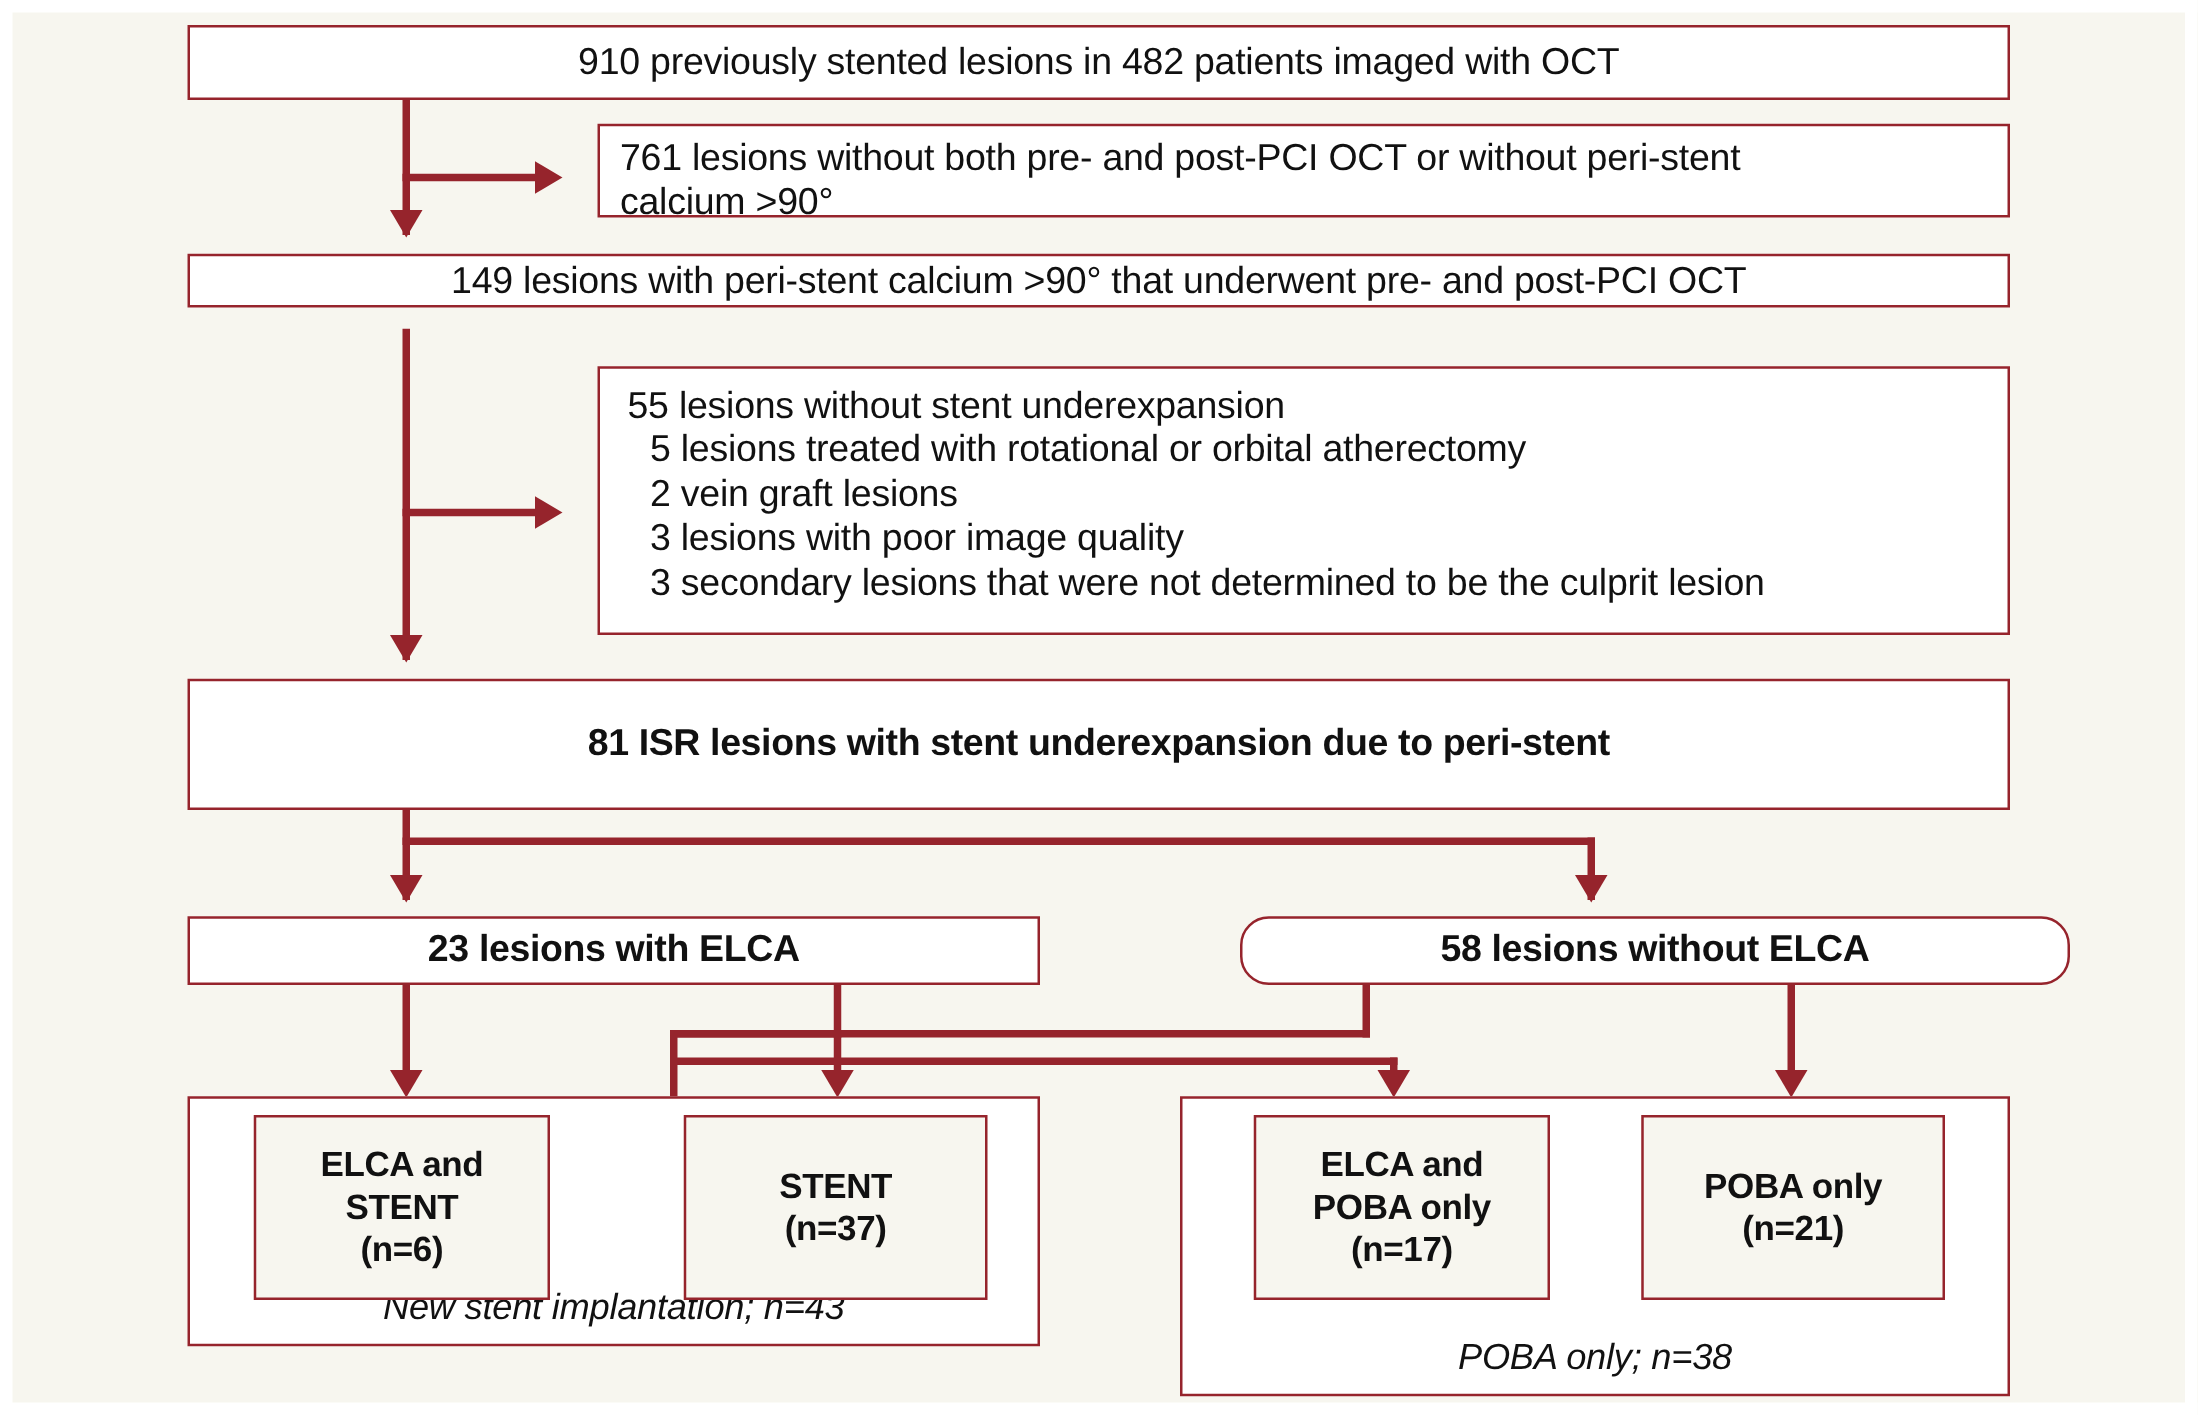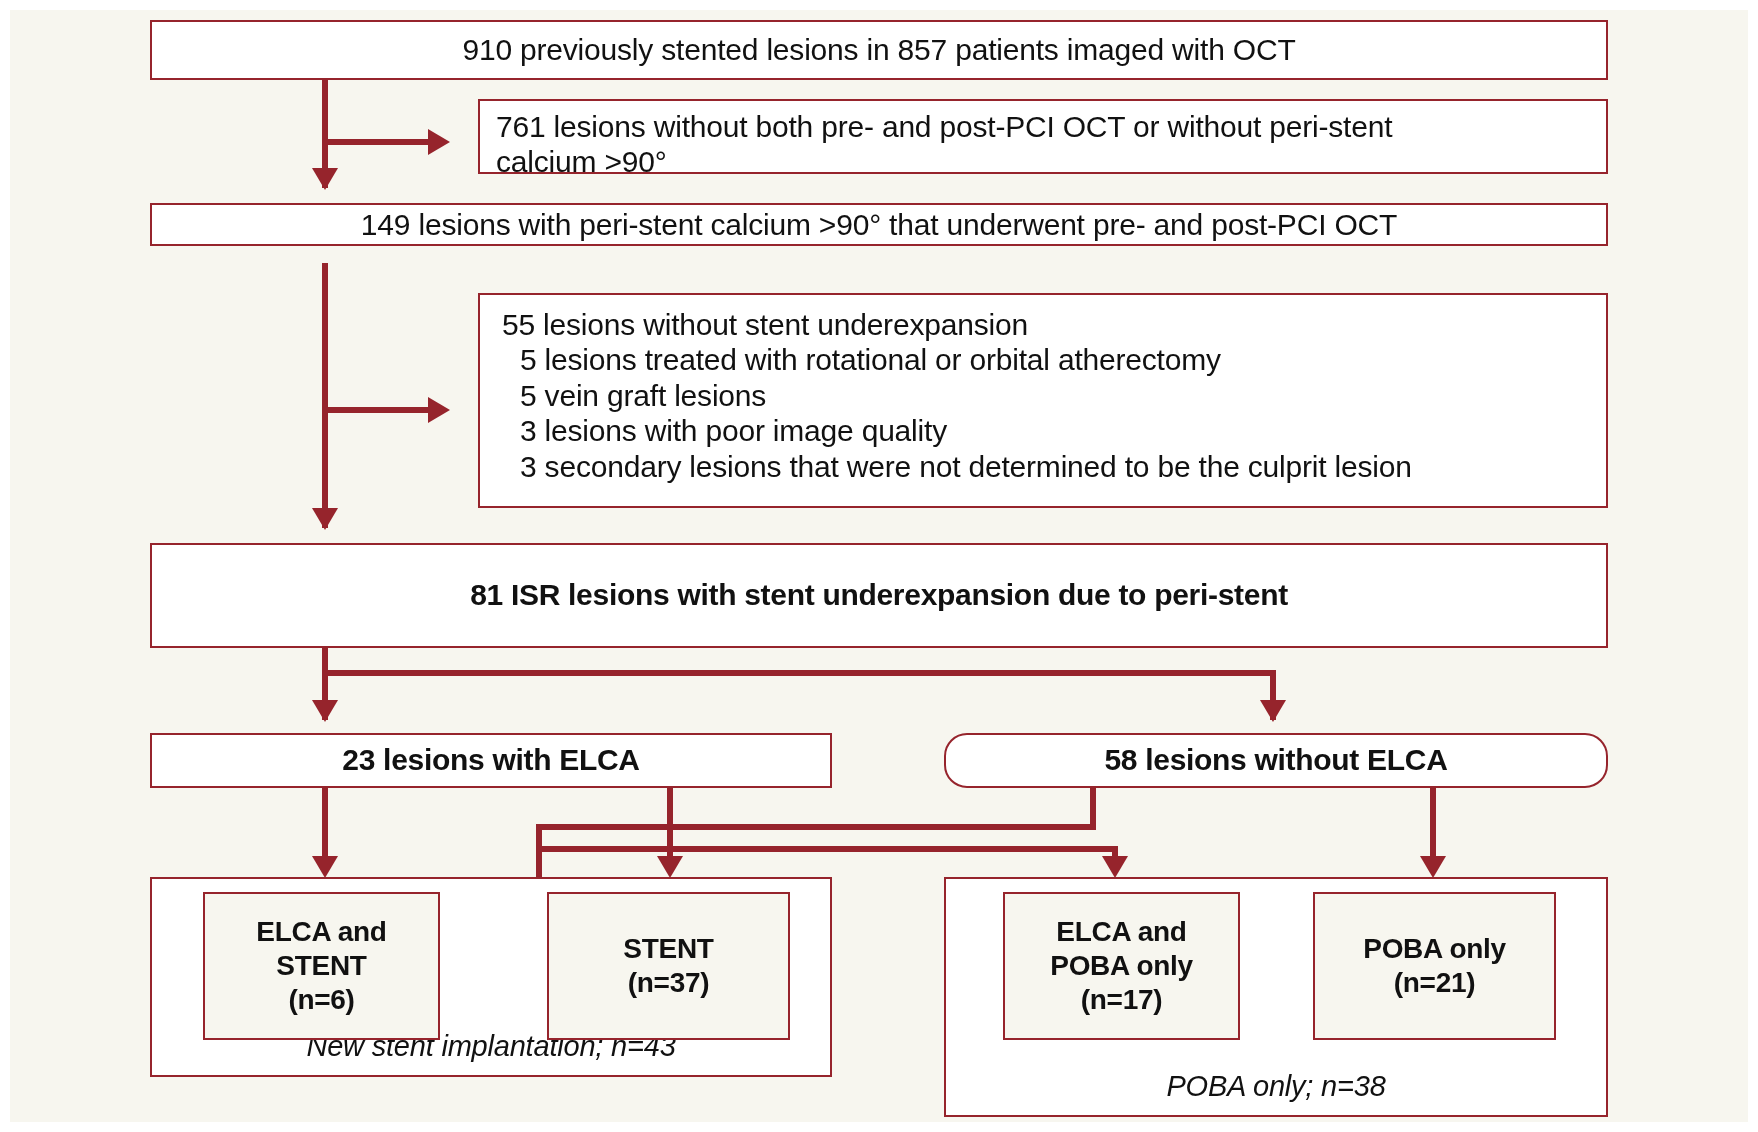--- a/index.html
+++ b/index.html
@@ -127,21 +127,21 @@
 <body>
 
 <div id="root">
 
   <div class="frame-top"></div>
   <div class="frame-bottom"></div>
   <div class="frame-left"></div>
   <div class="frame-right"></div>
 
   <div class="box txt-center" style="left:150px; top:20px; width:1458px; height:60px;">
-    <div class="vcenter t-reg">910 previously stented lesions in 857 patients imaged with OCT</div>
+    <div class="vcenter t-reg">910 previously stented lesions in 482 patients imaged with OCT</div>
   </div>
 
   <div class="ln vline" style="left:322px; top:80px; width:6px; height:108px;"></div>
   <div class="arrow-down" style="left:312px; top:168px;"></div>
 
   <div class="ln hline" style="left:322px; top:139px; width:110px; height:6px;"></div>
   <div class="arrow-right" style="left:428px; top:129px;"></div>
 
   <div class="box txt-left" style="left:478px; top:99px; width:1130px; height:75px;">
     <div class="listwrap" style="padding:8px 0 0 16px;">
@@ -157,21 +157,21 @@
   <div class="ln vline" style="left:322px; top:263px; width:6px; height:265px;"></div>
   <div class="arrow-down" style="left:312px; top:508px;"></div>
 
   <div class="ln hline" style="left:322px; top:407px; width:110px; height:6px;"></div>
   <div class="arrow-right" style="left:428px; top:397px;"></div>
 
   <div class="box txt-left" style="left:478px; top:293px; width:1130px; height:215px;">
     <div class="listwrap" style="padding:12px 0 0 22px;">
       <div class="t-reg listline">55 lesions without stent underexpansion</div>
       <div class="t-reg listline indent">5 lesions treated with rotational or orbital atherectomy</div>
-      <div class="t-reg listline indent">5 vein graft lesions</div>
+      <div class="t-reg listline indent">2 vein graft lesions</div>
       <div class="t-reg listline indent">3 lesions with poor image quality</div>
       <div class="t-reg listline indent">3 secondary lesions that were not determined to be the culprit lesion</div>
     </div>
   </div>
 
   <div class="box txt-center" style="left:150px; top:543px; width:1458px; height:105px;">
     <div class="vcenter" style="flex-direction:column;border-radius:15px;">
       <div class="t-bold">81 ISR lesions with stent underexpansion due to peri-stent</div>
     </div>
   </div>
@@ -179,21 +179,21 @@
   <div class="ln vline" style="left:322px; top:648px; width:6px; height:72px;"></div>
   <div class="ln hline" style="left:322px; top:670px; width:954px; height:6px;"></div>
   <div class="ln vline" style="left:1270px; top:670px; width:6px; height:50px;"></div>
   <div class="arrow-down" style="left:312px; top:700px;"></div>
   <div class="arrow-down" style="left:1260px; top:700px;"></div>
 
   <div class="box txt-center" style="left:150px; top:733px; width:682px; height:55px;">
     <div class="vcenter t-bold">23 lesions with ELCA</div>
   </div>
 
-  <div class="box txt-center" style="left:944px; top:733px; width:664px; height:55px;border-radius:23px;">
+  <div class="box txt-center" style="left:992px; top:733px; width:664px; height:55px;border-radius:23px;">
     <div class="vcenter t-bold">58 lesions without ELCA</div>
   </div>
 
   <div class="ln vline" style="left:322px; top:788px; width:6px; height:82px;"></div>
   <div class="arrow-down" style="left:312px; top:856px;"></div>
 
   <div class="ln vline" style="left:667px; top:788px; width:6px; height:42px;"></div>
   <div class="ln hline" style="left:536px; top:824px; width:137px; height:6px;"></div>
   <div class="ln vline" style="left:536px; top:824px; width:6px; height:0px;"></div>
 

